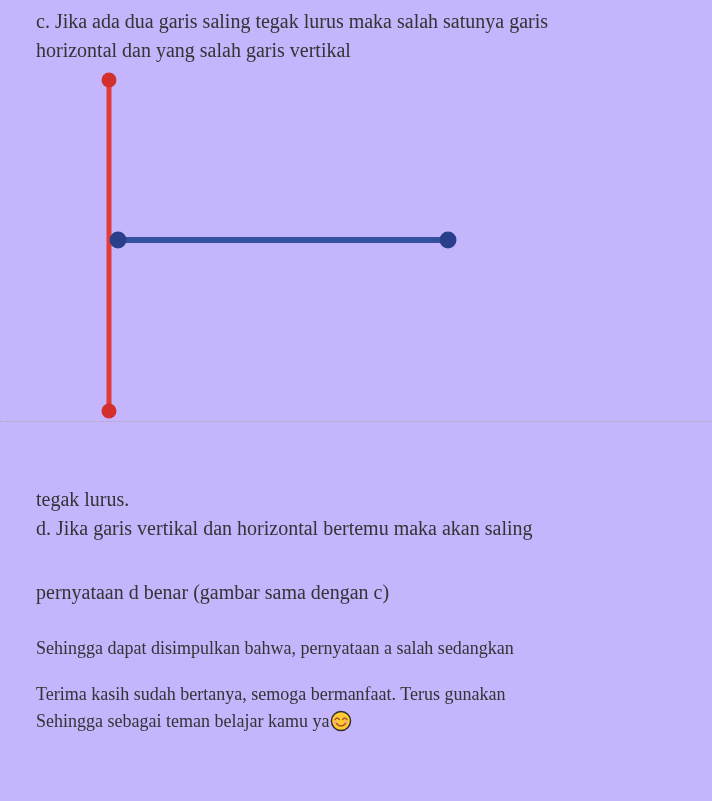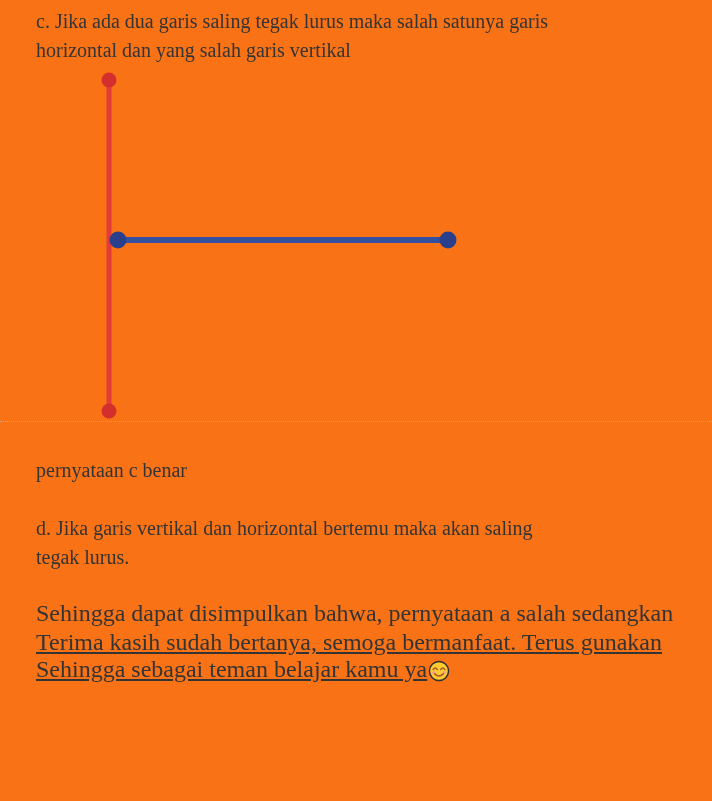--- a/index.html
+++ b/index.html
@@ -1,42 +1,42 @@
 <!DOCTYPE html>
 <html><head>
 <meta charset="utf-8">
 <style>
   html, body { margin: 0; padding: 0; background: #ffffff; }
   .page {
     width: 712px;
     height: 801px;
     box-sizing: border-box;
-    background: #f97316;
+    background: #c4b5fd;
     color: #343434;
     font-family: "Liberation Serif", "DejaVu Serif", serif;
     overflow: hidden;
   }
   .section { padding-left: 36px; padding-right: 36px; }
   .top-section { padding-top: 7px; }
   p { margin: 0; }
   .t20 { font-size: 20px; line-height: 29px; }
-  .t18 { font-size: 24px; line-height: 27px; }
+  .t18 { font-size: 18px; line-height: 27px; }
   .line { display: block; }
   .diagram-svg { display: block; margin-top: 4px; }
   .divider {
     border-top: 1px dotted #ababab;
     height: 0;
     width: 712px;
   }
   .bottom-section { padding-top: 34px; padding-bottom: 17px; }
   .answer-c  { margin-top: 0; }
   .statement-d { margin-top: 29px; }
   .answer-d  { margin-top: 35px; }
   .conclusion { margin-top: 28px; }
-  .closing   { margin-top: 2px; text-decoration: underline; }
+  .closing   { margin-top: 19px; }
   .emoji { vertical-align: -5px; margin-left: 1px; }
 </style>
 </head>
 <body>
 
 <div class="page">
 
   <div class="section top-section">
     <p class="t20">
       <span class="line">c. Jika ada dua garis saling tegak lurus maka salah satunya garis</span>
@@ -54,27 +54,27 @@
 
       <circle cx="82" cy="171" r="8.5" fill="#2a3f8c"></circle>
       <circle cx="412" cy="171" r="8.5" fill="#2a3f8c"></circle>
     </svg>
   </div>
 
   <div class="divider"></div>
 
   <div class="section bottom-section">
 
-    <p class="t20 answer-c">pernyataan c benar</p>
 
     <p class="t20 statement-d">
+      <span class="line">tegak lurus.</span>
       <span class="line">d. Jika garis vertikal dan horizontal bertemu maka akan saling</span>
-      <span class="line">tegak lurus.</span>
     </p>
 
+    <p class="t20 answer-d">pernyataan d benar (gambar sama dengan c)</p>
 
     <p class="t18 conclusion">
       <span class="line">Sehingga dapat disimpulkan bahwa, pernyataan a salah sedangkan</span>
     </p>
 
     <p class="t18 closing">
       <span class="line">Terima kasih sudah bertanya, semoga bermanfaat. Terus gunakan</span>
       <span class="line"><span>Sehingga sebagai teman belajar kamu ya</span><svg class="emoji" width="22" height="22" viewBox="0 0 24 24" xmlns="http://www.w3.org/2000/svg">
           <circle cx="12" cy="12" r="10.4" fill="#FFCB2E" stroke="#303030" stroke-width="1.6"></circle>
           <path d="M5.6 10.4 q 2.3 -3.5 4.6 0" stroke="#a8542c" fill="none" stroke-width="1.6" stroke-linecap="round"></path>

